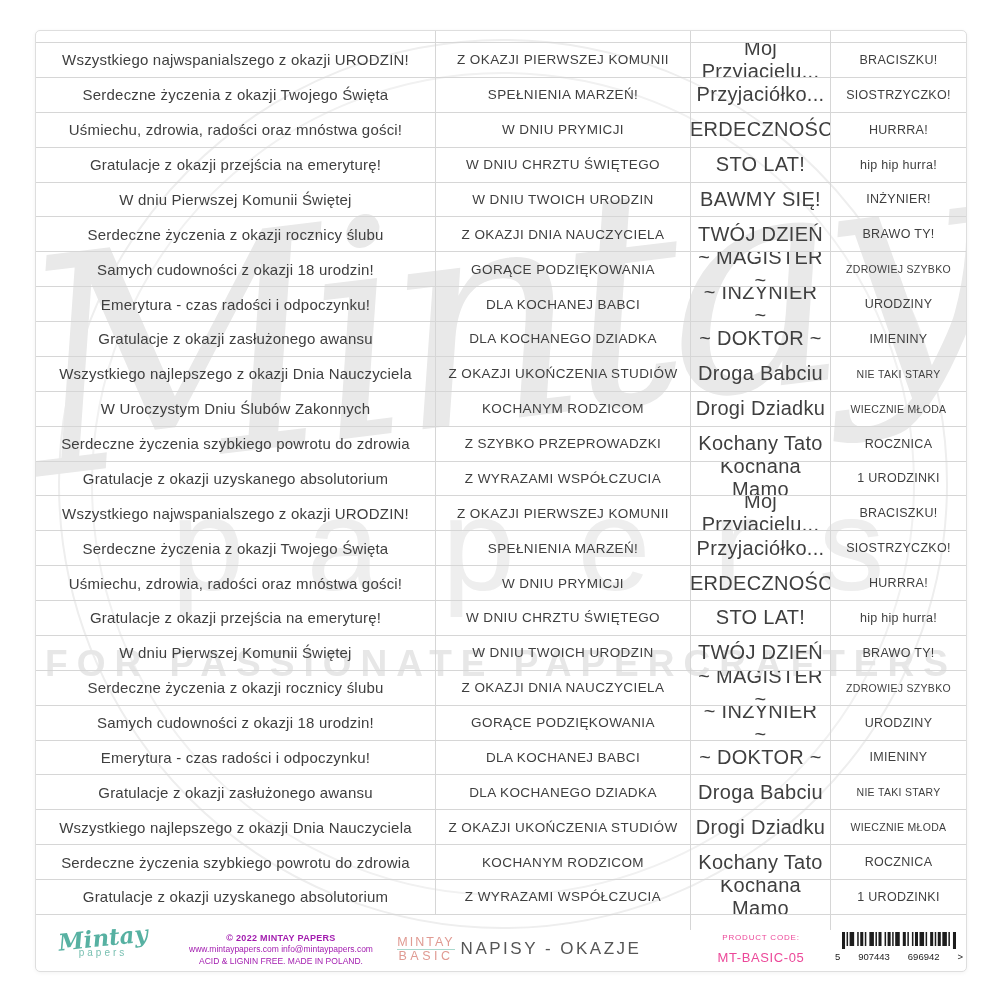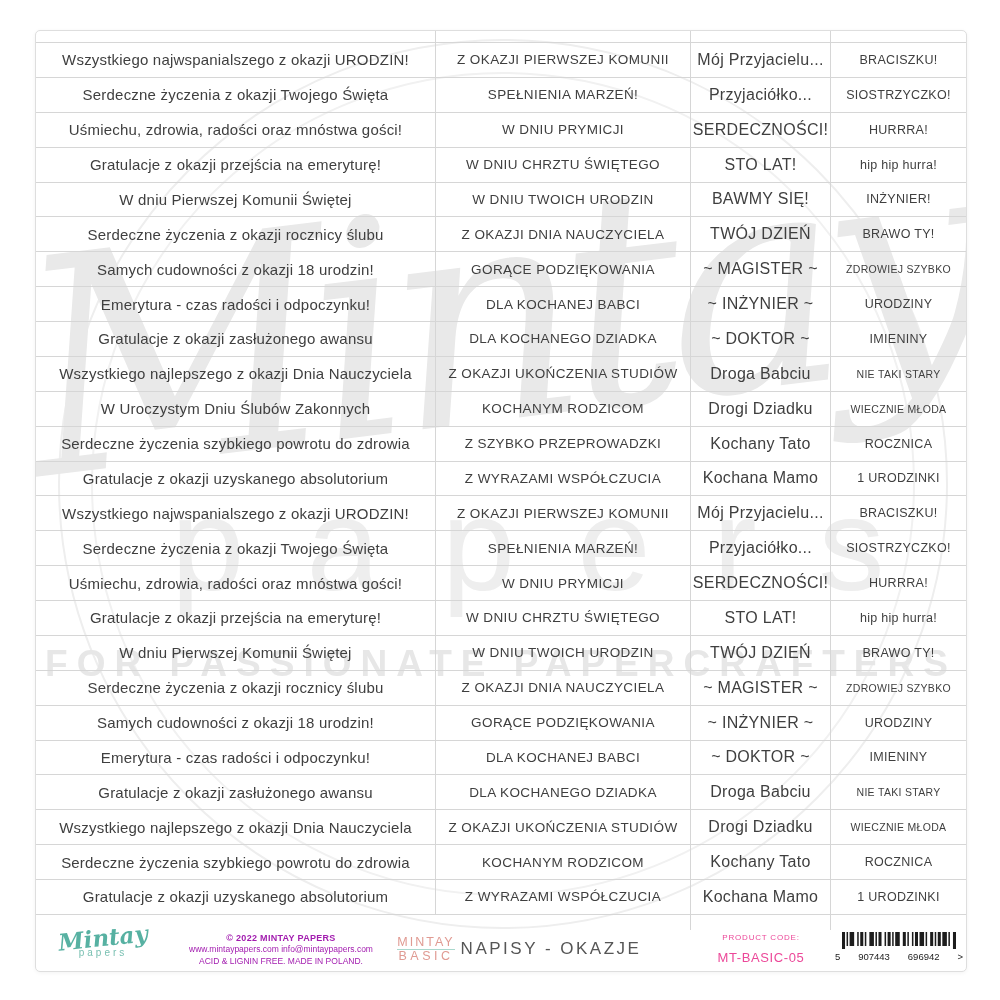--- a/index.html
+++ b/index.html
@@ -19,21 +19,21 @@
 
   
   .topstrip{position:relative;z-index:1;height:11px;display:grid;grid-template-columns:400px 255px 140px 135px;border-bottom:1px solid #d6d6d6;}
   .topstrip div{border-right:1px solid #d6d6d6;}
   .topstrip div:last-child{border-right:none;}
   .grid{position:relative;z-index:1;display:grid;grid-template-columns:400px 255px 140px 135px;grid-auto-rows:34.88px;}
   .cell{display:flex;align-items:center;justify-content:center;text-align:center;border-right:1px solid #d6d6d6;border-bottom:1px solid #d6d6d6;color:#3f3f3f;padding:0 4px;box-sizing:border-box;overflow:hidden;}
   .cell:nth-child(4n){border-right:none;}
   .c1{font-size:15px;letter-spacing:.2px;}
   .c2{font-size:13.5px;letter-spacing:.4px;}
-  .c3{font-size:16px;letter-spacing:.3px;text-align:right;}
+  .c3{font-size:20px;letter-spacing:.3px;}
   .c4{font-size:12.5px;letter-spacing:.3px;}
   .c4.small{font-size:10.5px;}
   .stubrow{position:relative;z-index:1;height:15px;display:grid;grid-template-columns:655px 140px 135px;}
   .stubrow div{border-right:1px solid #d6d6d6;}
   .stubrow div:last-child{border-right:none;}
 
   
   .footer{position:relative;z-index:1;height:40px;}
   .brand{position:absolute;left:22px;top:-4px;width:90px;text-align:center;}
   .brand .script{font-family:"DejaVu Serif",serif;font-style:italic;font-weight:bold;font-size:23px;color:#57b1a2;transform:rotate(-6deg);display:inline-block;line-height:1;}

